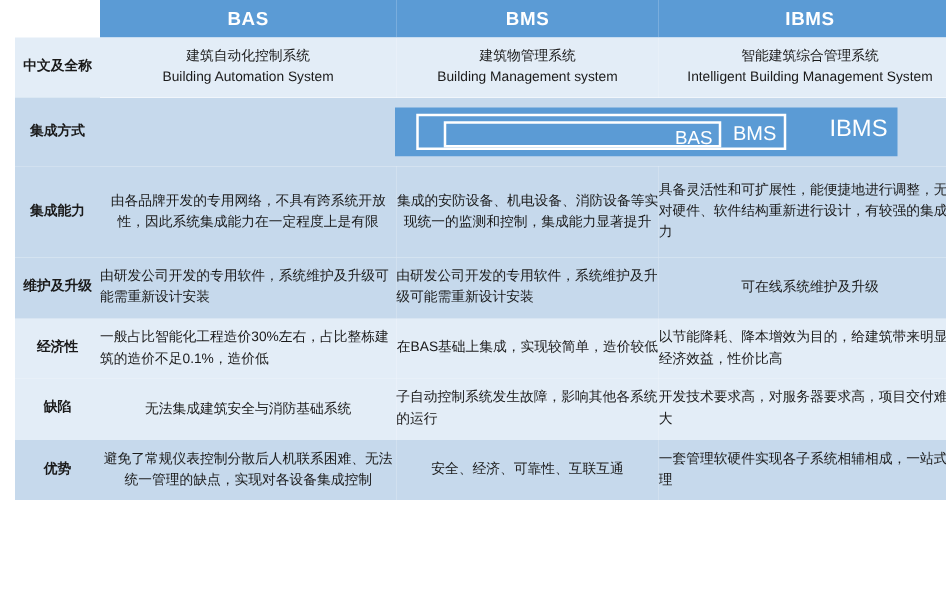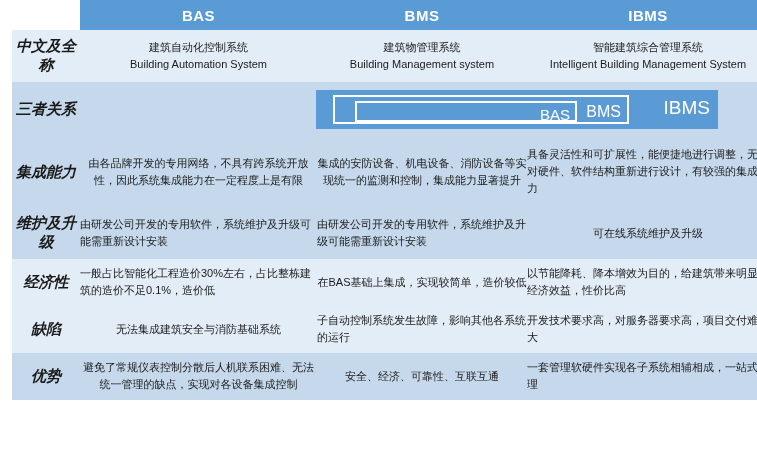--- a/index.html
+++ b/index.html
@@ -45,28 +45,27 @@
     text-align: center;
     letter-spacing: 0.5px;
     border-right: 2px solid #ffffff;
     height: 30px;
   }
   .hdr-cell.last { border-right: 2px solid #ffffff; }
 
   
   .rlabel {
     width: 68px;
-    font-size: 15px;
+    font-size: 11px;
     font-weight: bold;
     color: #1a1a1a;
     text-align: center;
     border-right: 2px solid #ffffff;
     border-bottom: 2px solid #ffffff;
     line-height: 1.25;
-    font-style: italic;
   }
   .rlabel.shade-a { background: #C6D9EC; }
   .rlabel.shade-b { background: #E3EDF7; }
 
   
   .dcell {
     font-size: 11px;
     color: #1a1a1a;
     line-height: 1.55;
     padding: 4px 7px;
@@ -155,21 +154,21 @@
         <div>Building Management system</div>
       </td>
       <td class="dcell shade-b c-center">
         <div>智能建筑综合管理系统</div>
         <div>Intelligent Building Management System</div>
       </td>
     </tr>
 
 
     <tr>
-      <td class="rlabel shade-a">三者关系</td>
+      <td class="rlabel shade-a">集成方式</td>
       <td class="relation-cell" colspan="3">
         <div class="relation-wrap">
           <div class="box-ibms">
             <span class="box-label lbl-ibms">IBMS</span>
             <div class="box-bms">
               <span class="box-label lbl-bms">BMS</span>
               <div class="box-bas">
                 <span class="box-label lbl-bas">BAS</span>
               </div>
             </div>

